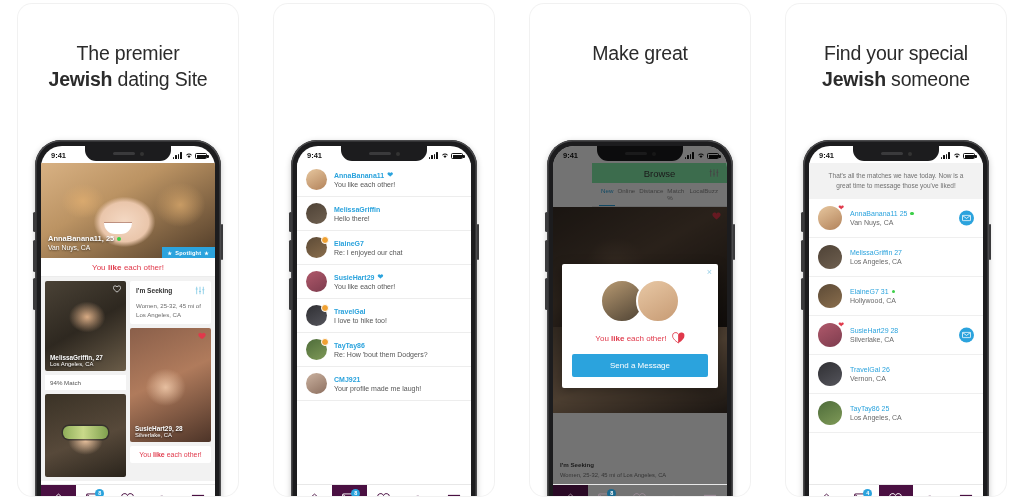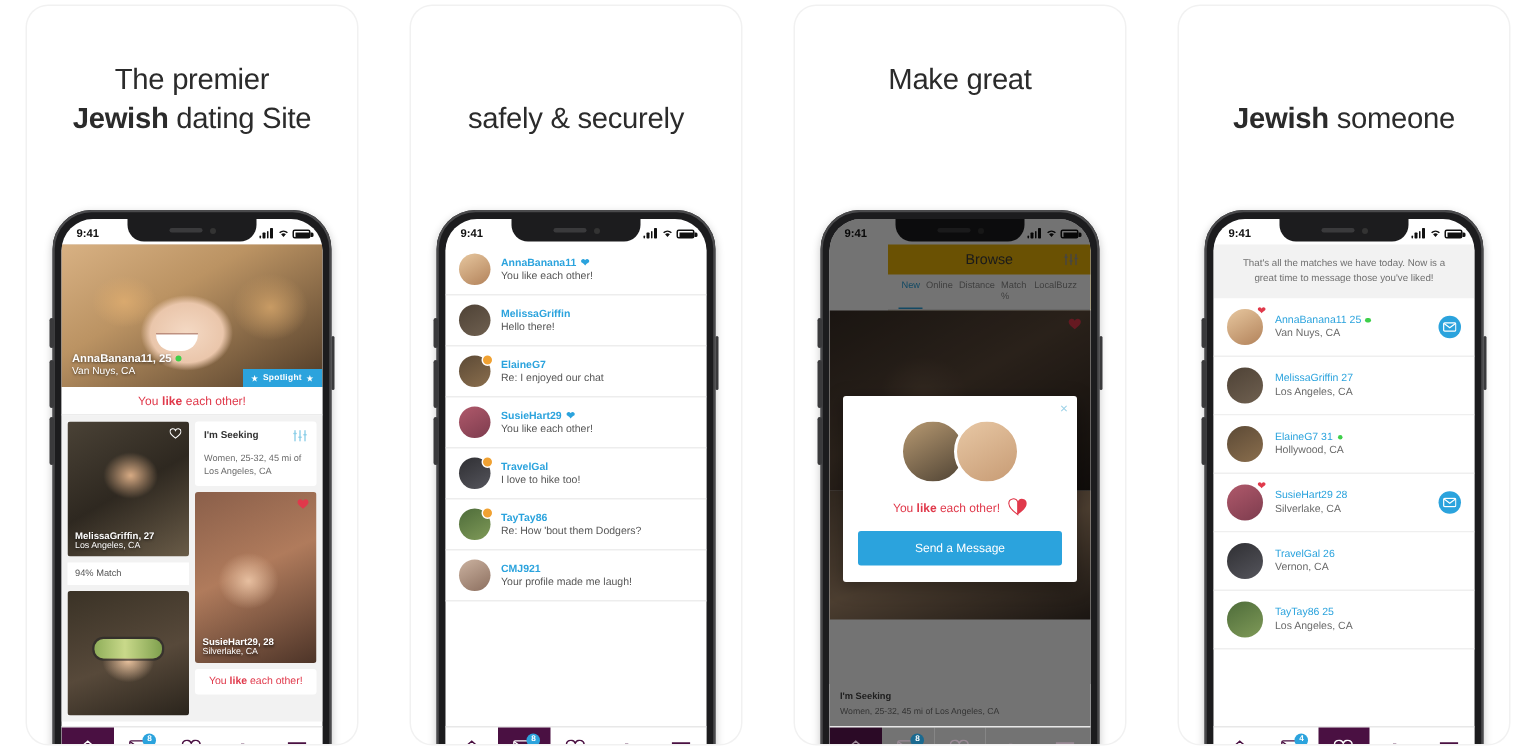--- a/index.html
+++ b/index.html
@@ -292,21 +292,21 @@
 
   .a1 { background: linear-gradient(150deg,#e7c79f,#b2825a); }
   .a2 { background: linear-gradient(150deg,#4e4236,#6f6050); }
   .a3 { background: linear-gradient(150deg,#5c4a36,#8a6e4d); }
   .a4 { background: linear-gradient(150deg,#b0596b,#7d3c4e); }
   .a5 { background: linear-gradient(150deg,#2f2f33,#55555c); }
   .a6 { background: linear-gradient(150deg,#4e6c3a,#7f9a58); }
   .a7 { background: linear-gradient(150deg,#cbb2a0,#8c6f5f); }
 
   
-  .browse-head { background: #eab308; margin-left: 39px; }
+  .browse-head { background: #86efac; margin-left: 39px; }
   .tabs {
     display: flex; justify-content: space-between;
     padding: 0 7px;
     font-size: 6.2px; color: #8d8d8d;
     border-bottom: 1px solid #e7e7e7;
     background:#fff;
   }
   .tabs .tab { padding: 4px 2px 5px; position: relative; }
   .tabs .tab.on { color: #2ba3dd; }
   .tabs .tab.on::after {
@@ -540,21 +540,20 @@
         </div>
       </div>
     </div>
    </div>
   </div>
 
   <div class="panel">
    <div class="panel-card">
     <div class="headline">
       <br>
-      <span class="l">safely &amp; securely</span>
     </div>
 
     <div class="phone">
       <span class="side-btn-a"></span>
       <span class="side-btn-b"></span>
       <div class="screen">
         <div class="notch">
           <span class="spk"></span>
           <span class="cam"></span>
         </div>
@@ -814,21 +813,21 @@
           </div>
         </div>
       </div>
     </div>
    </div>
   </div>
 
   <div class="panel">
    <div class="panel-card">
     <div class="headline">
-      <br>
+      <span class="l">Find your special</span><br>
       <span class="b">Jewish</span><span class="l"> someone</span>
     </div>
 
     <div class="phone">
       <span class="side-btn-a"></span>
       <span class="side-btn-b"></span>
       <div class="screen">
         <div class="notch">
           <span class="spk"></span>
           <span class="cam"></span>

